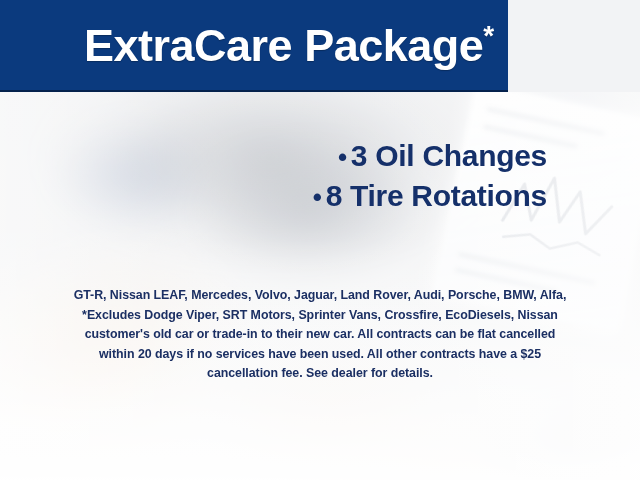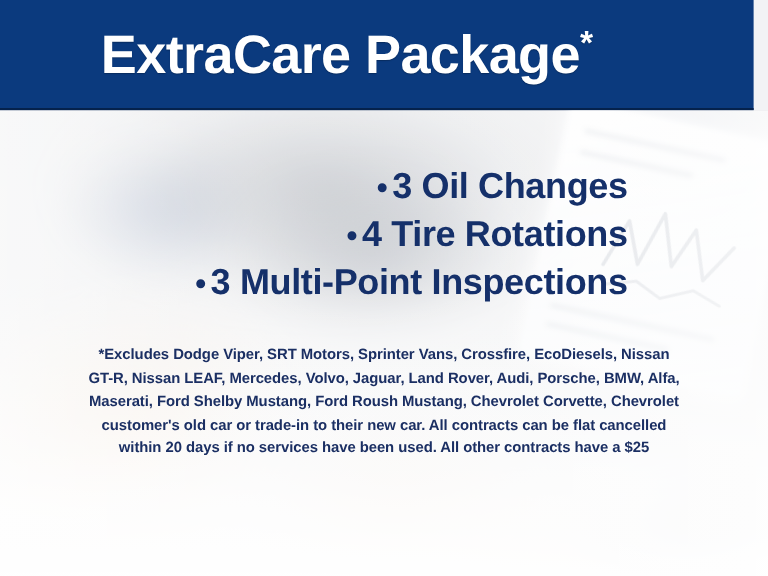--- a/index.html
+++ b/index.html
@@ -17,21 +17,21 @@
     height: 480px;
     overflow: hidden;
     background: #f2f3f5;
   }
 
   
   .banner {
     position: absolute;
     left: 0;
     top: 0;
-    width: 628px;
+    width: 508px;
     height: 92px;
     background: #0b3a7e;
     border-bottom: 2px solid #05224d;
     box-sizing: border-box;
     display: flex;
     align-items: center;
   }
   .banner-title {
     color: #ffffff;
     font-size: 45px;
@@ -159,21 +159,21 @@
     top: 92px;
     width: 640px;
     height: 388px;
   }
 
   .benefits {
     position: absolute;
     left: 0;
     top: 44px;
     width: 640px;
-    padding-right: 117px;
+    padding-right: 93px;
     box-sizing: border-box;
     text-align: right;
   }
   .benefit {
     color: #15306a;
     font-size: 30px;
     font-weight: bold;
     letter-spacing: -0.3px;
     line-height: 1.33;
     white-space: nowrap;
@@ -232,26 +232,25 @@
     </svg>
 
     <div class="photo-wash"></div>
     <div class="photo-wash2"></div>
   </div>
 
   <div class="content">
 
     <div class="benefits">
       <div class="benefit"><span class="dot">•</span><span>3 Oil Changes</span></div>
-      <div class="benefit"><span class="dot">•</span><span>4 Tire Rotations</span></div>
-      <div class="benefit"><span class="dot">•</span><span>3 Multi-Point Inspections</span></div>
+      <div class="benefit"><span class="dot">•</span><span>8 Tire Rotations</span></div>
     </div>
 
     <div class="disclaimer">
+      <p>GT-R, Nissan LEAF, Mercedes, Volvo, Jaguar, Land Rover, Audi, Porsche, BMW, Alfa,</p>
       <p>*Excludes Dodge Viper, SRT Motors, Sprinter Vans, Crossfire, EcoDiesels, Nissan</p>
-      <p>GT-R, Nissan LEAF, Mercedes, Volvo, Jaguar, Land Rover, Audi, Porsche, BMW, Alfa,</p>
-      <p>Maserati, Ford Shelby Mustang, Ford Roush Mustang, Chevrolet Corvette, Chevrolet</p>
       <p>customer's old car or trade-in to their new car. All contracts can be flat cancelled</p>
       <p>within 20 days if no services have been used. All other contracts have a $25</p>
+      <p>cancellation fee. See dealer for details.</p>
     </div>
 
   </div>
 </div>
 
 </body></html>

